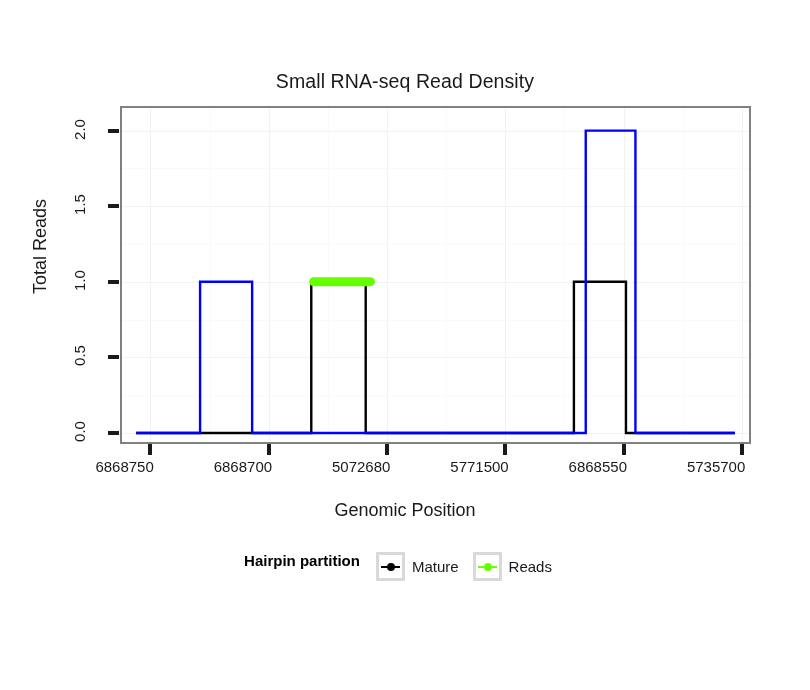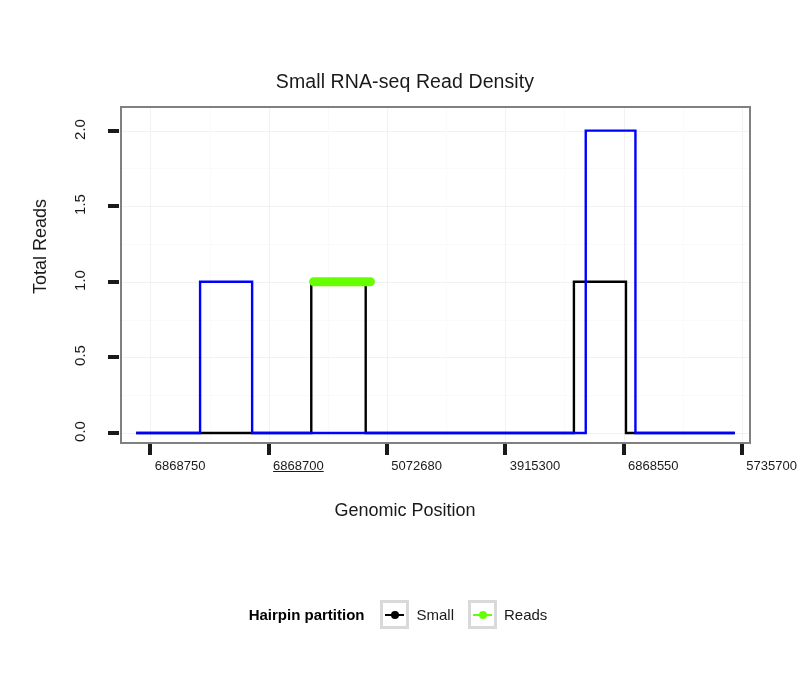--- a/index.html
+++ b/index.html
@@ -32,37 +32,37 @@
 
   
   .ytick-mark{position:absolute;width:11px;height:4px;background:#1a1a1a;}
   .ytick-label{
     position:absolute;font-size:15px;color:#1a1a1a;white-space:nowrap;
     transform-origin:center center;transform:rotate(-90deg);
     width:46px;text-align:center;
   }
   .xtick-mark{position:absolute;width:4px;height:11px;background:#1a1a1a;}
   .xtick-label{
-    position:absolute;font-size:13px;color:#1a1a1a;white-space:nowrap;
-    text-align:right;width:110px;
+    position:absolute;font-size:15px;color:#1a1a1a;white-space:nowrap;
+    text-align:left;width:110px;
   }
   .axis-title-x{
     position:absolute;left:0;top:500px;width:810px;text-align:center;
     font-size:18px;color:#1a1a1a;
   }
   .axis-title-y{
     position:absolute;left:-75px;top:236px;width:230px;text-align:center;
     font-size:18px;color:#1a1a1a;
     transform:rotate(-90deg);transform-origin:center center;
   }
 
   
   .legend{
-    position:absolute;left:0;top:600px;width:810px;
-    display:flex;justify-content:center;align-items:center;
+    position:absolute;left:0;top:552px;width:810px;
+    display:flex;justify-content:center;align-items:flex-start;
   }
   .legend-title{
     font-size:15px;font-weight:bold;color:#000;margin-right:16px;white-space:nowrap;
   }
   .legend-item{display:flex;align-items:center;margin-right:14px;}
   .legend-key{
     width:29px;height:29px;border:3px solid #d9d9d9;background:#ffffff;
     box-sizing:border-box;position:relative;margin-right:7px;
   }
   .legend-key .kline{
@@ -119,43 +119,43 @@
       <div class="ytick-label" style="left: 56px; top: 271.801px;">1.0</div>
       <div class="ytick-mark" style="left: 108px; top: 204.235px;"></div>
       <div class="ytick-label" style="left: 56px; top: 196.235px;">1.5</div>
       <div class="ytick-mark" style="left: 108px; top: 128.67px;"></div>
       <div class="ytick-label" style="left: 56px; top: 120.67px;">2.0</div>
     </div>
   <div id="xaxis">
       <div class="xtick-mark" style="left: 148.392px; top: 444px;"></div>
       <div class="xtick-label" style="left: 95.3925px; top: 458px;">6868750</div>
       <div class="xtick-mark" style="left: 266.694px; top: 444px;"></div>
-      <div class="xtick-label" style="left: 213.694px; top: 458px; text-decoration: underline;">6868700</div>
+      <div class="xtick-label" style="left: 213.694px; top: 458px;">6868700</div>
       <div class="xtick-mark" style="left: 384.996px; top: 444px;"></div>
       <div class="xtick-label" style="left: 331.996px; top: 458px;">5072680</div>
       <div class="xtick-mark" style="left: 503.298px; top: 444px;"></div>
-      <div class="xtick-label" style="left: 450.298px; top: 458px;">3915300</div>
+      <div class="xtick-label" style="left: 450.298px; top: 458px;">5771500</div>
       <div class="xtick-mark" style="left: 621.6px; top: 444px;"></div>
       <div class="xtick-label" style="left: 568.6px; top: 458px;">6868550</div>
       <div class="xtick-mark" style="left: 739.902px; top: 444px;"></div>
       <div class="xtick-label" style="left: 686.902px; top: 458px;">5735700</div>
     </div>
 
   <div class="axis-title-x">Genomic Position</div>
   <div class="axis-title-y">Total Reads</div>
 
   <div class="legend">
     <span class="legend-title">Hairpin partition</span>
     <div id="legend-items" style="display:flex;align-items:center;">
         <div class="legend-item">
           <div class="legend-key">
             <div class="kline" style="background: rgb(0, 0, 0);"></div>
             <div class="kdot" style="background: rgb(0, 0, 0);"></div>
           </div>
-          <span class="legend-label">Small</span>
+          <span class="legend-label">Mature</span>
         </div>
         <div class="legend-item">
           <div class="legend-key">
             <div class="kline" style="background: rgb(102, 255, 0);"></div>
             <div class="kdot" style="background: rgb(102, 255, 0);"></div>
           </div>
           <span class="legend-label">Reads</span>
         </div>
       </div>
   </div>

